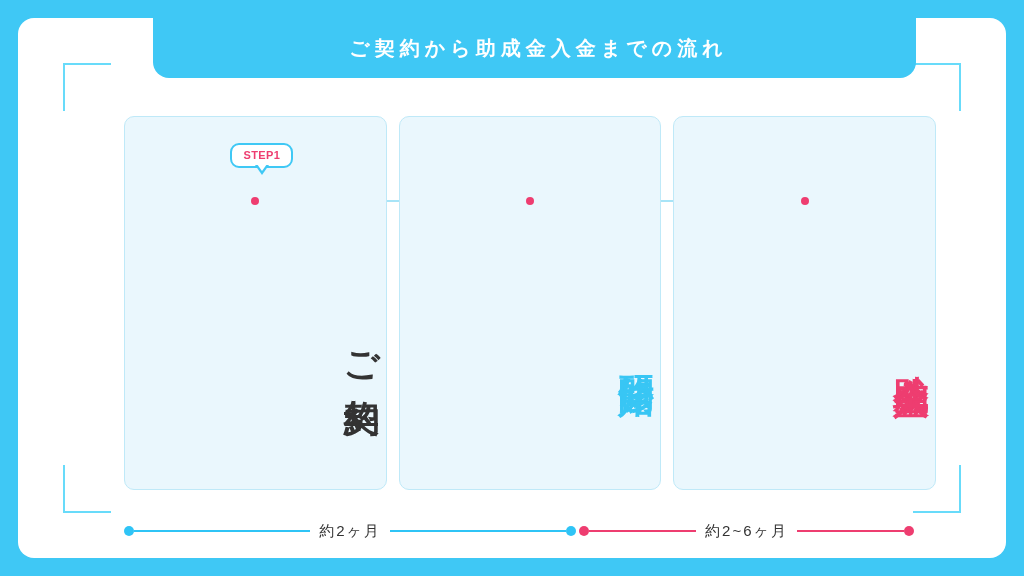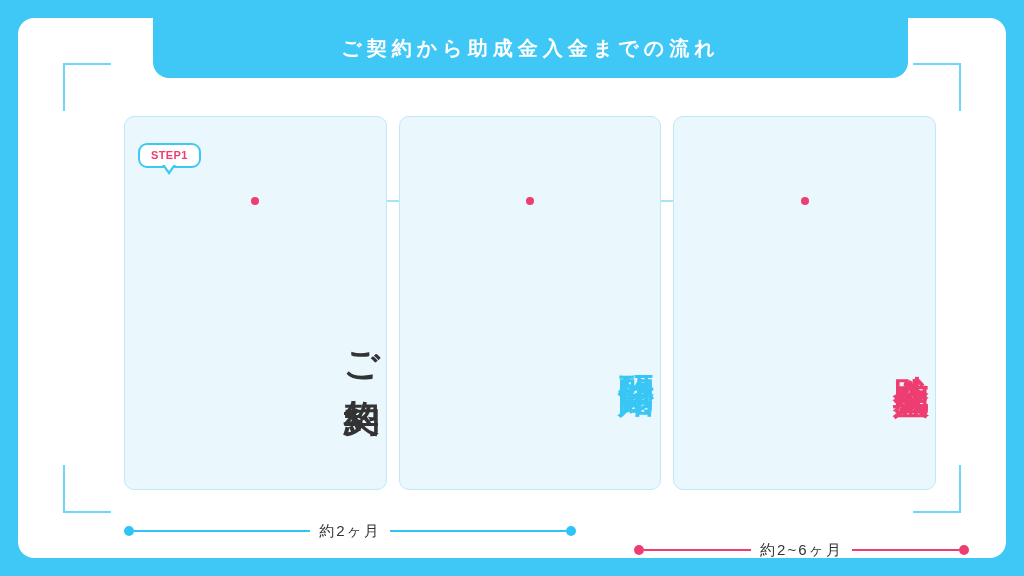--- a/index.html
+++ b/index.html
@@ -38,20 +38,21 @@
     top: 0px;
     width: 755px;
     height: 60px;
     background: #3FC8F5;
     border-bottom-left-radius: 16px;
     border-bottom-right-radius: 16px;
     display: flex;
     align-items: center;
     justify-content: center;
     z-index: 6;
+    padding-left: 8px;
   }
   #title-text {
     color: #FFFFFF;
     font-size: 20px;
     font-weight: bold;
     letter-spacing: 5px;
     white-space: nowrap;
   }
 
   
@@ -97,21 +98,21 @@
     box-sizing: border-box;
   }
 
   
   .badge-wrap {
     position: absolute;
     left: 13px;
     right: 0;
     top: 26px;
     display: flex;
-    justify-content: flex-start;
+    justify-content: center;
   }
   .badge {
     position: relative;
     background: #FFFFFF;
     border: 2px solid #3FC8F5;
     border-radius: 9px;
     padding: 5px 11px 5px 11px;
     color: #EE3D70;
     font-size: 11px;
     font-weight: bold;
@@ -181,21 +182,21 @@
   
   .timeline {
     position: absolute;
     top: 502px;
     height: 22px;
     display: flex;
     align-items: center;
     z-index: 4;
   }
   #timeline-left  { left: 106px; width: 452px; }
-  #timeline-right { left: 616px; width: 335px; margin-top: 19px; }
+  #timeline-right { left: 561px; width: 335px; }
 
   .tl-dot {
     flex: 0 0 auto;
     width: 10px;
     height: 10px;
     border-radius: 50%;
   }
   .tl-rule {
     flex: 1 1 auto;
     height: 2px;

